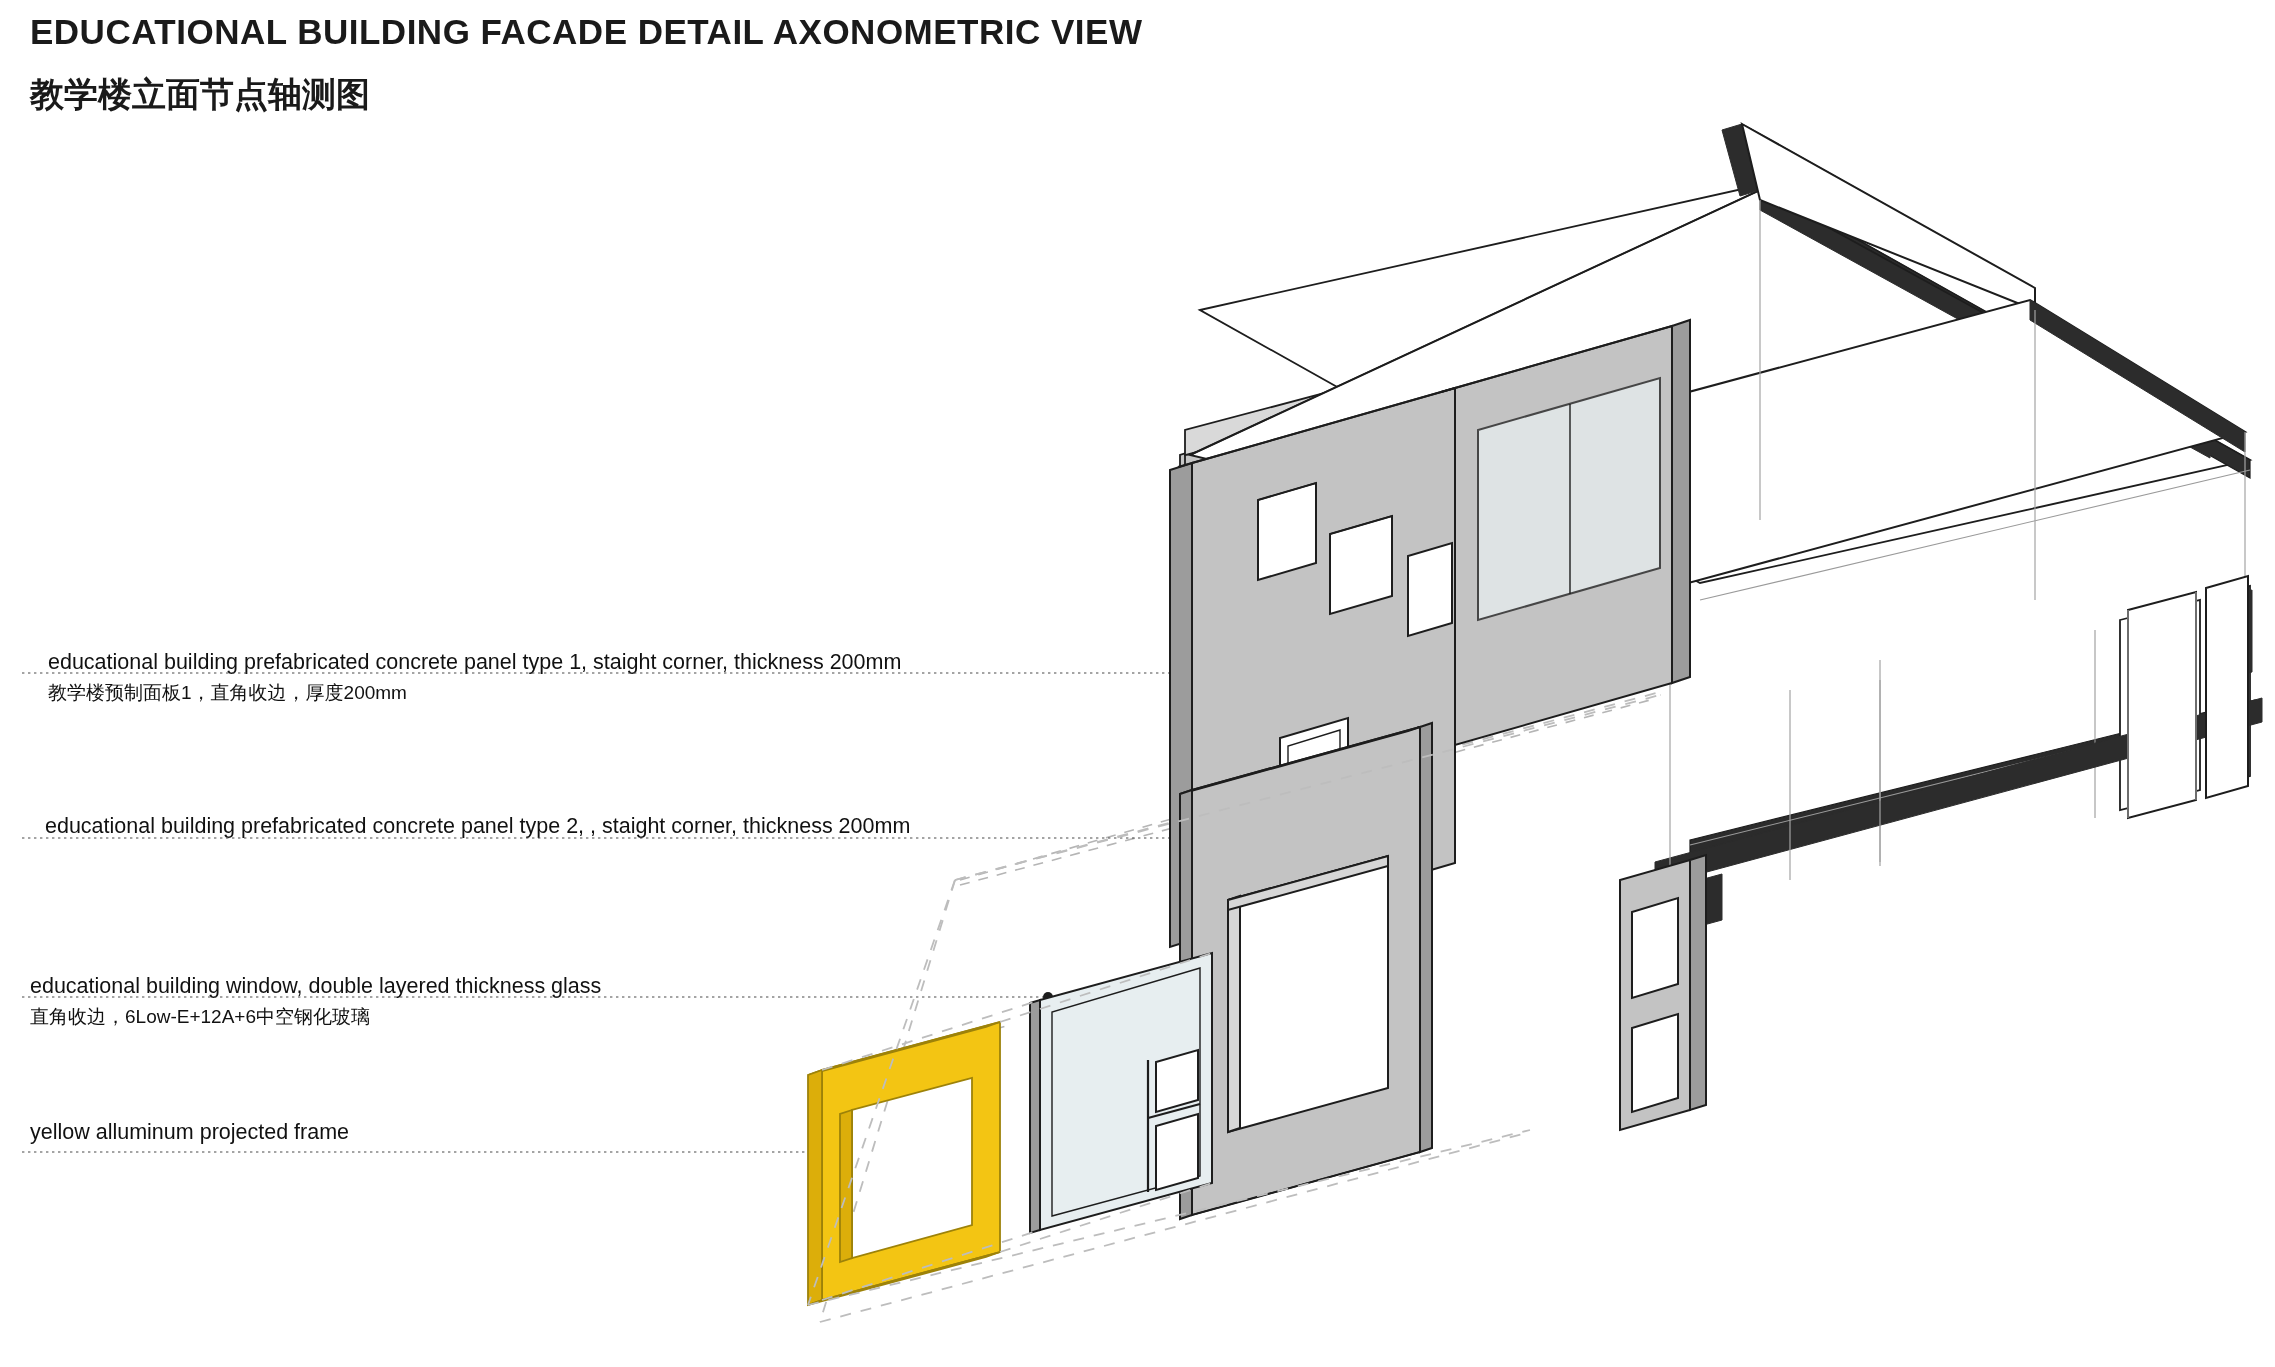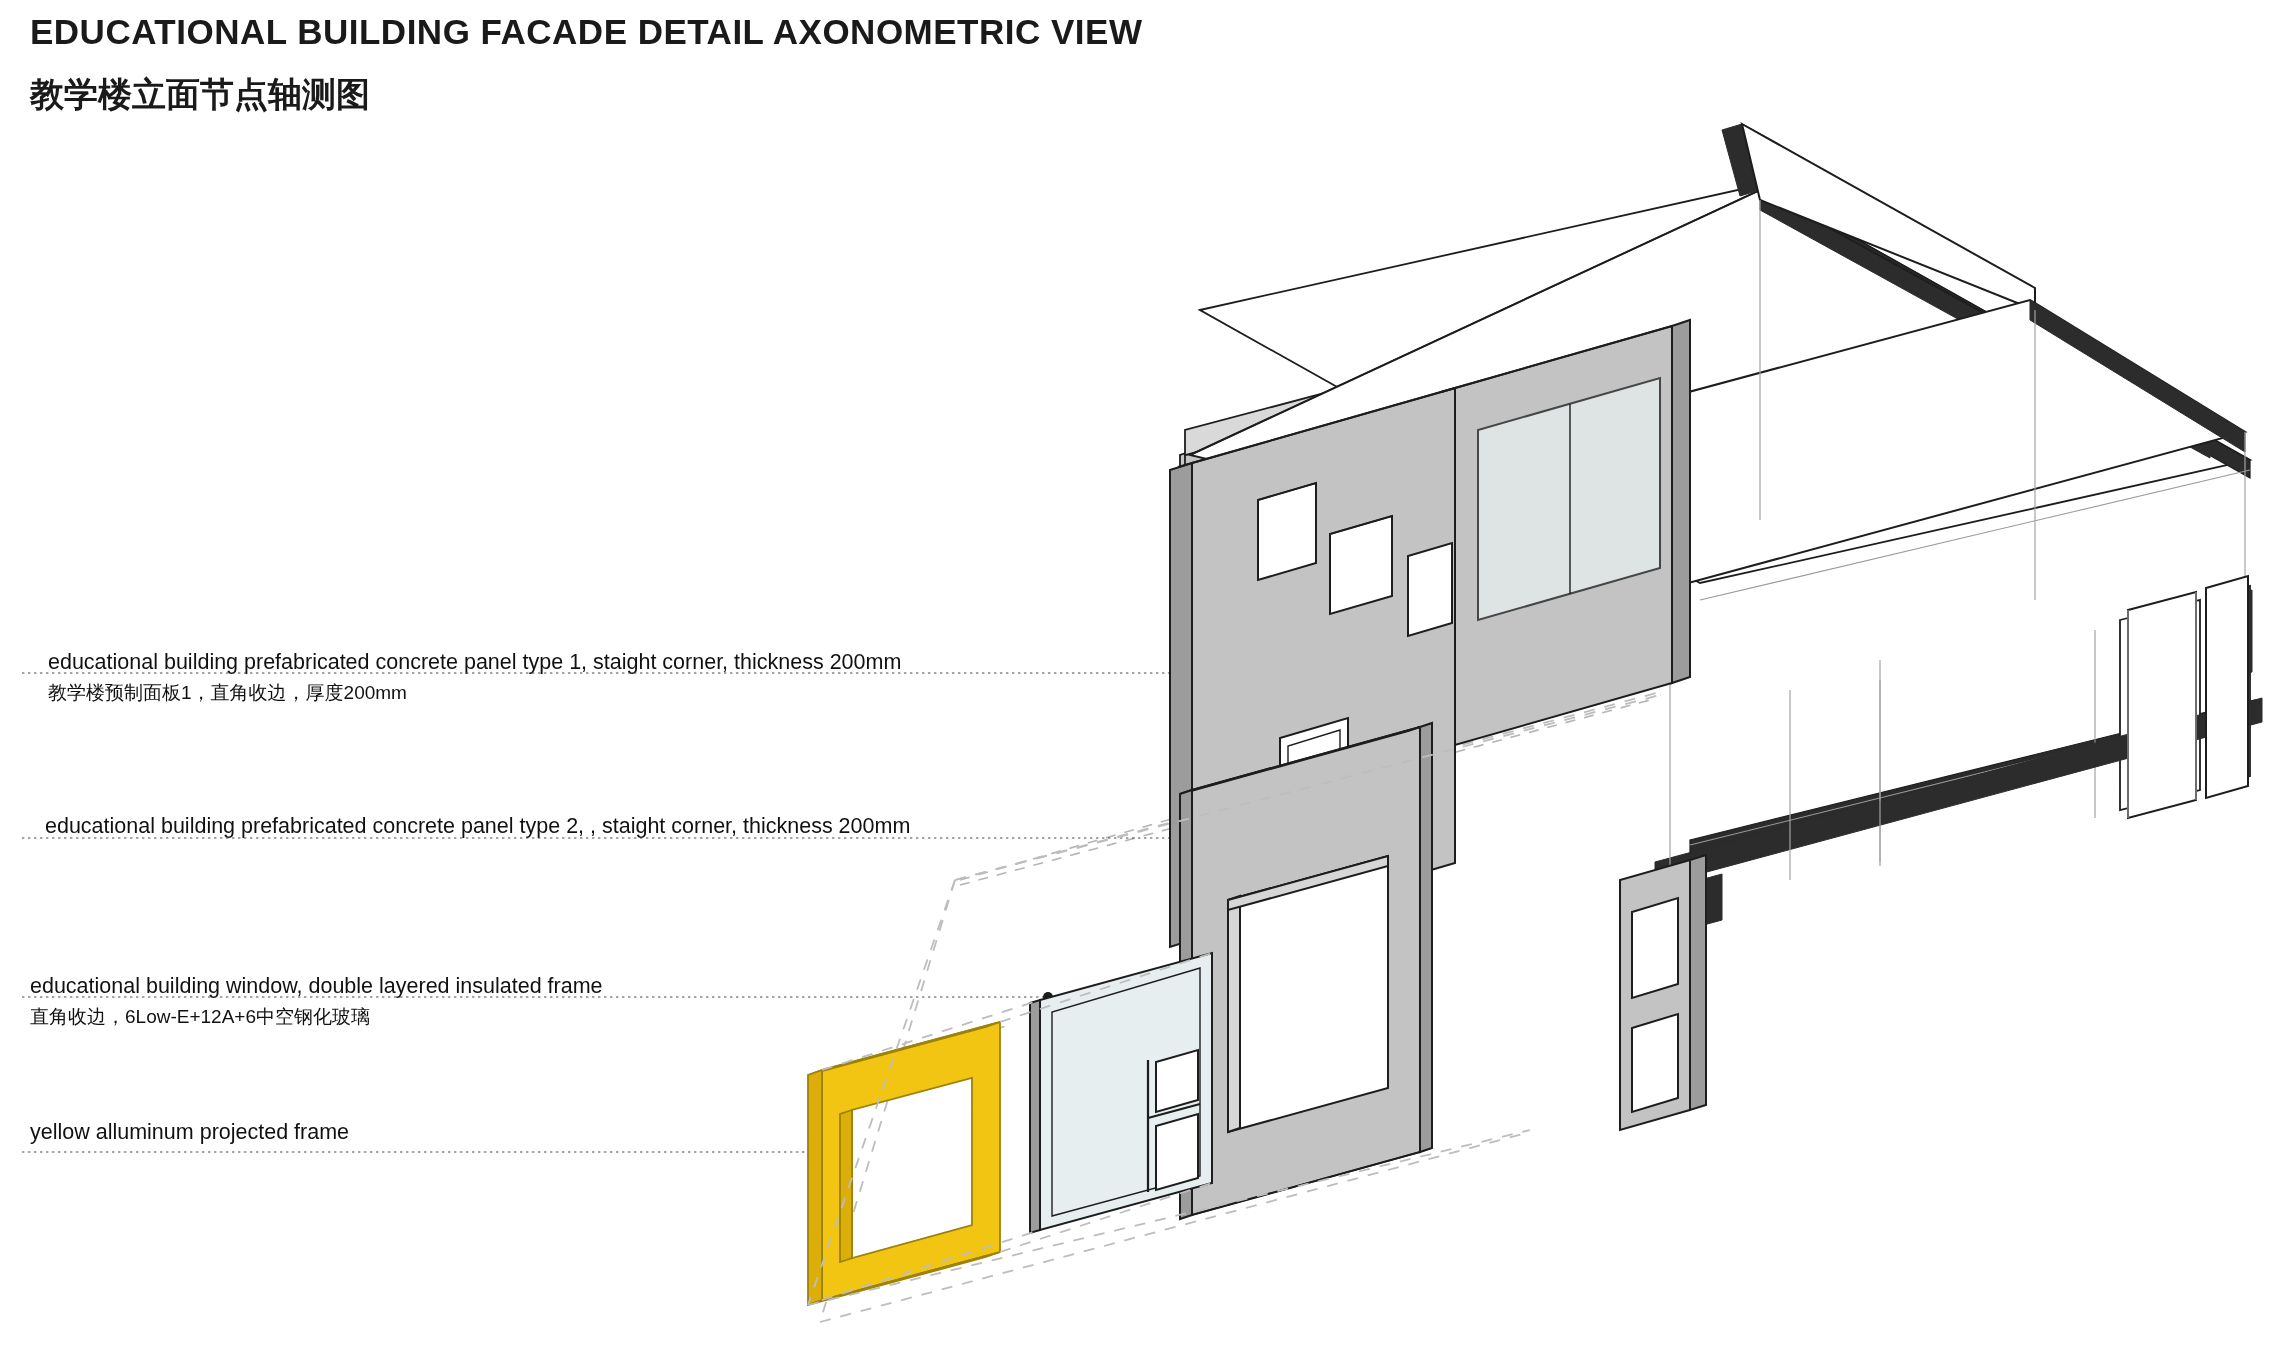--- a/index.html
+++ b/index.html
@@ -90,21 +90,21 @@
   <div class="annotation" style="left:48px; top:648px;">
     <div class="ann-en">educational building prefabricated concrete panel type 1, staight corner, thickness 200mm</div>
     <div class="ann-cn">教学楼预制面板1，直角收边，厚度200mm</div>
   </div>
 
   <div class="annotation" style="left:45px; top:812px;">
     <div class="ann-en">educational building prefabricated concrete panel type 2, , staight corner, thickness 200mm</div>
   </div>
 
   <div class="annotation" style="left:30px; top:972px;">
-    <div class="ann-en">educational building window, double layered insulated frame</div>
+    <div class="ann-en">educational building window, double layered thickness glass</div>
     <div class="ann-cn">直角收边，6Low-E+12A+6中空钢化玻璃</div>
   </div>
 
   <div class="annotation" style="left:30px; top:1118px;">
     <div class="ann-en">yellow alluminum projected frame</div>
   </div>
 
   <svg id="drawing" viewBox="0 0 2275 1367">
 
     <defs>

